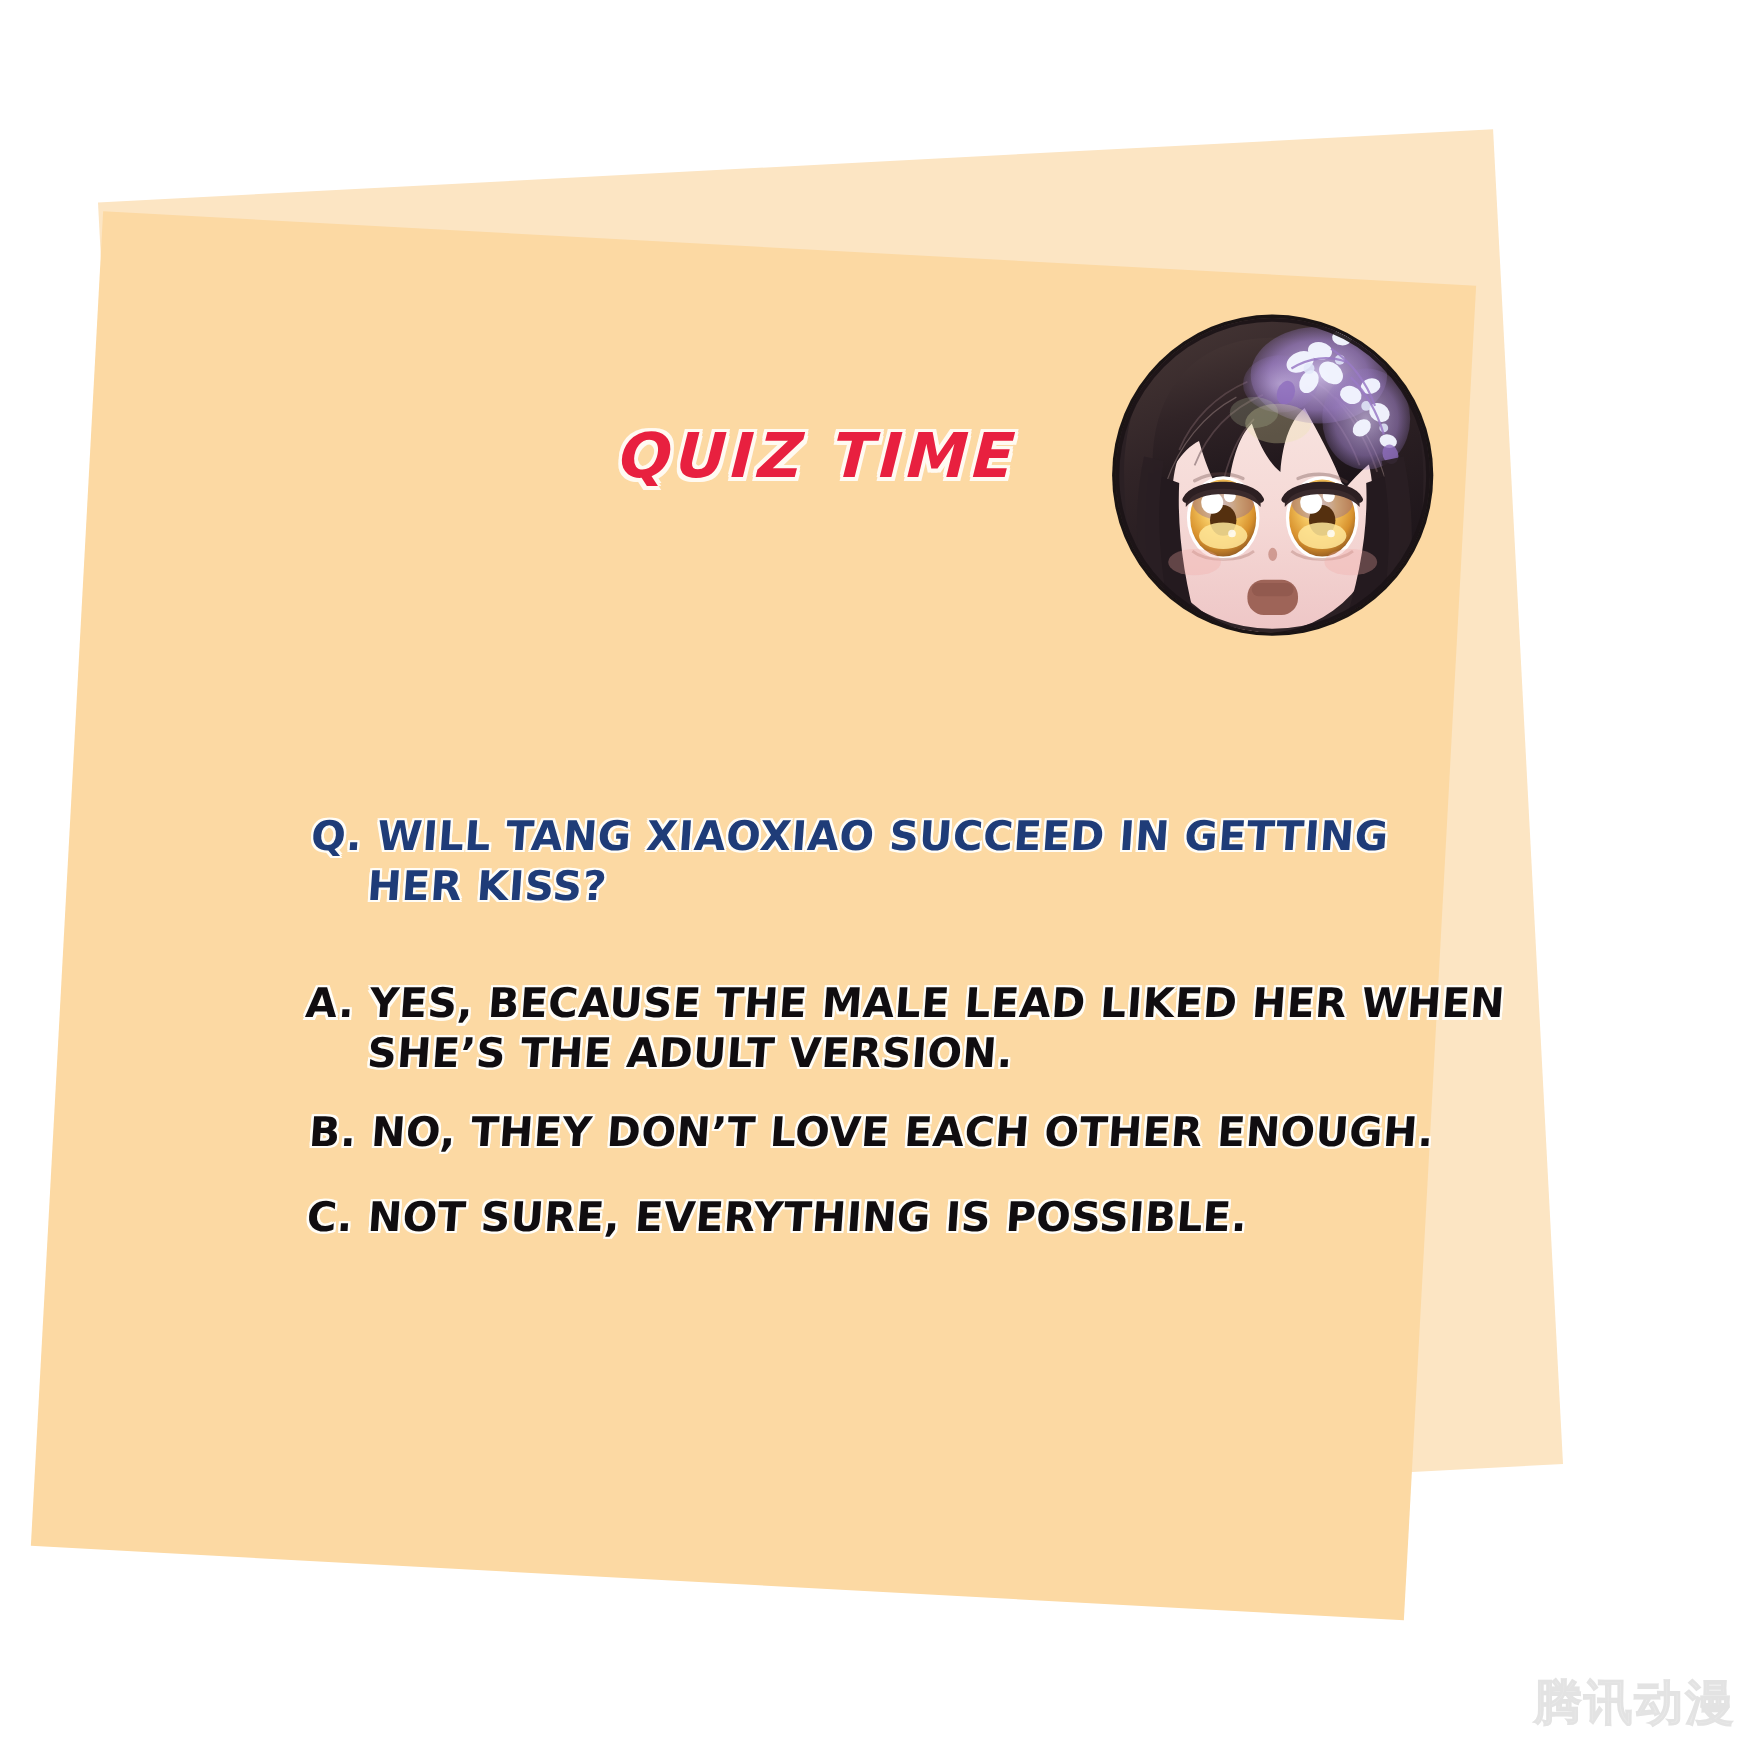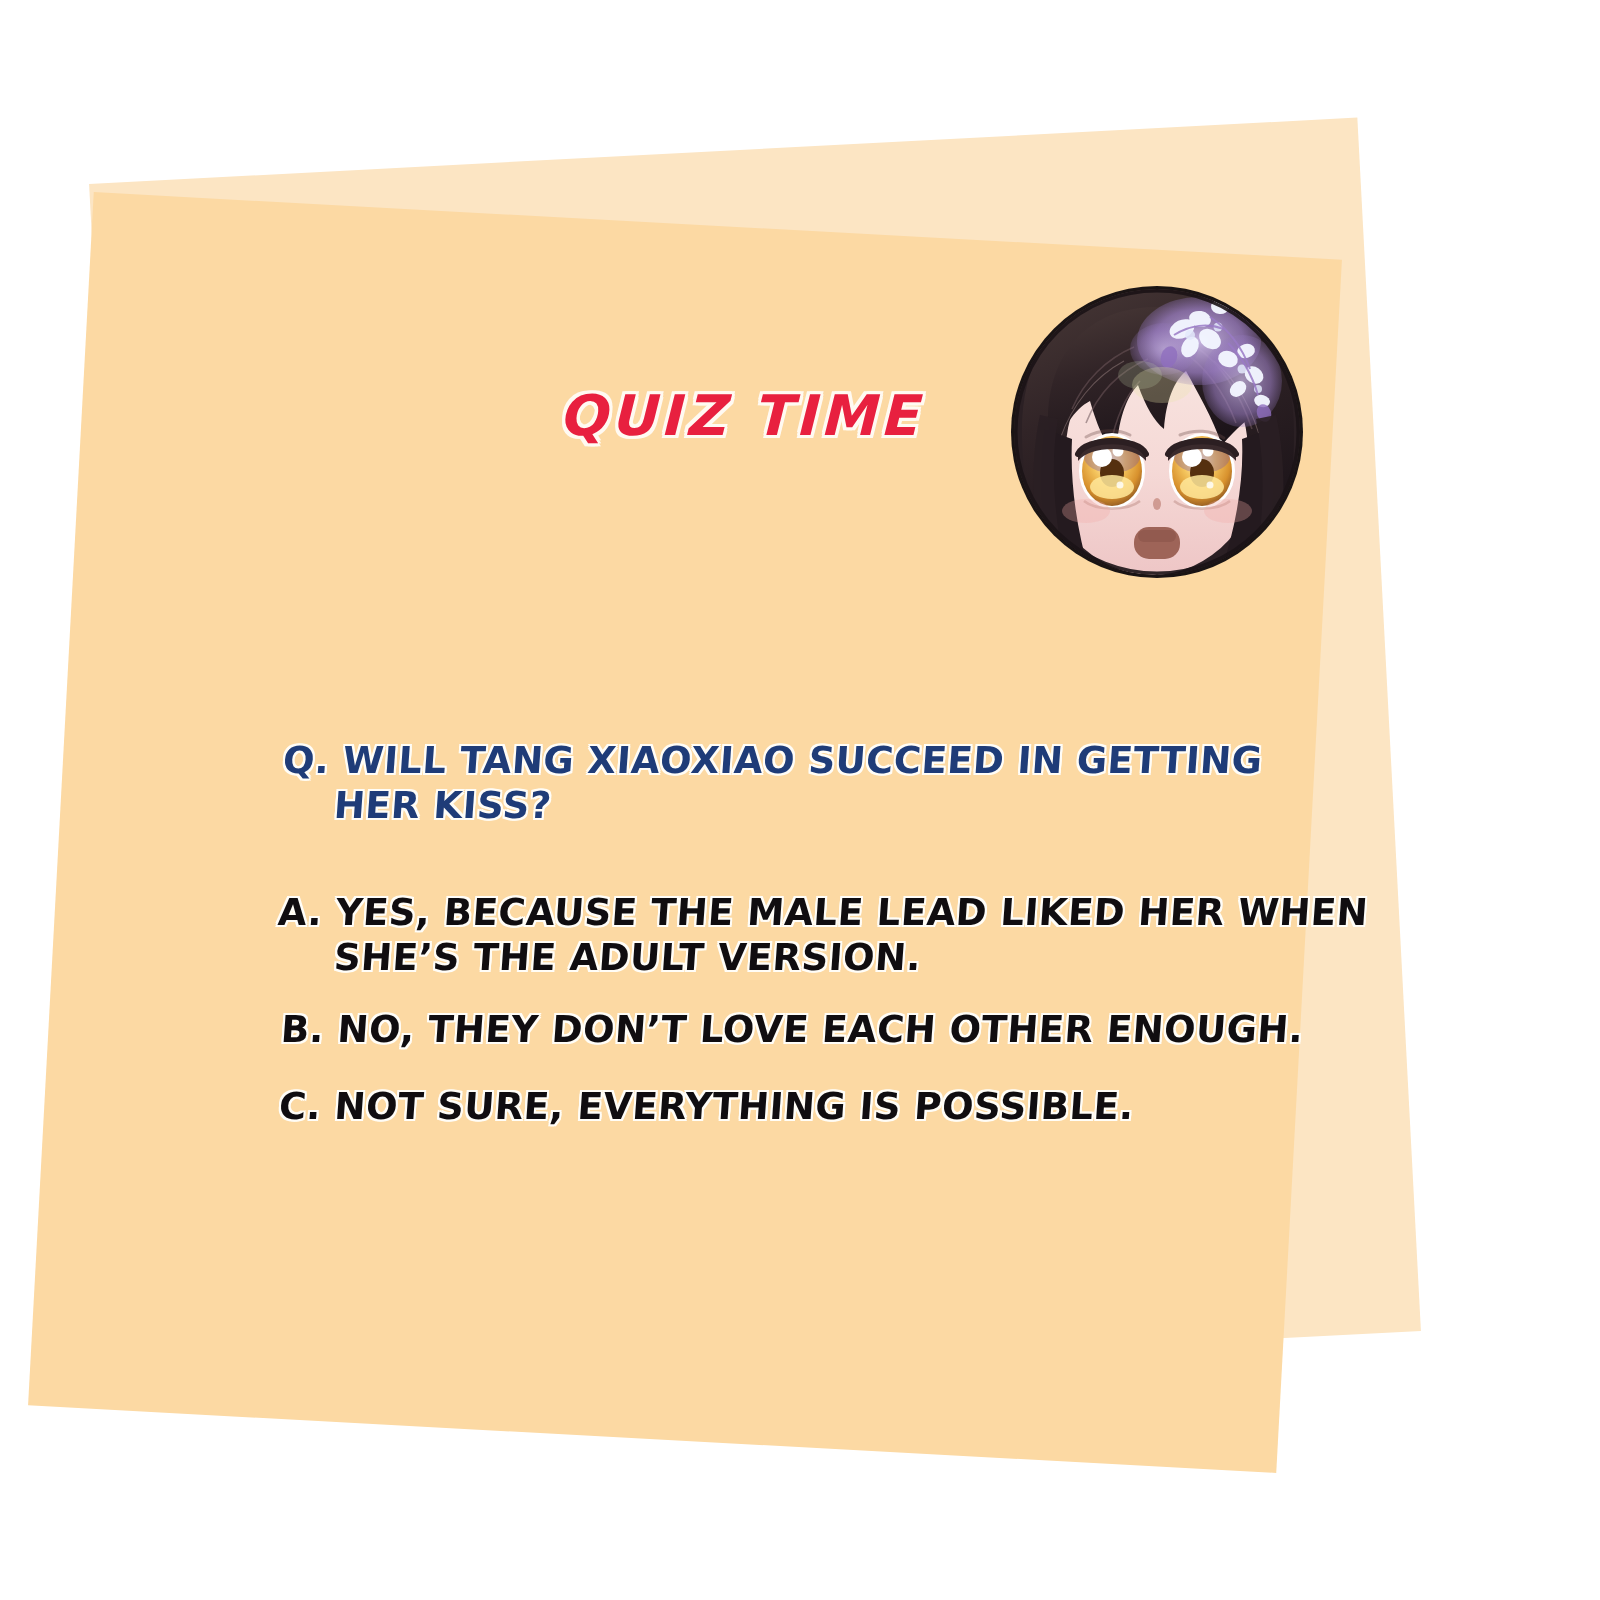--- a/index.html
+++ b/index.html
@@ -302,15 +302,16 @@
     <div class="qa-line q-color" id="question-line1">Q. WILL TANG XIAOXIAO SUCCEED IN GETTING</div>
     <div class="qa-line q-color" id="question-line2">HER KISS?</div>
 
     <div class="qa-line a-color" id="option-a-line1">A. YES, BECAUSE THE MALE LEAD LIKED HER WHEN</div>
     <div class="qa-line a-color" id="option-a-line2">SHE’S THE ADULT VERSION.</div>
 
     <div class="qa-line a-color" id="option-b">B. NO, THEY DON’T LOVE EACH OTHER ENOUGH.</div>
 
     <div class="qa-line a-color" id="option-c">C. NOT SURE, EVERYTHING IS POSSIBLE.</div>
 
+    <div id="watermark">腾讯动漫</div>
 
   </div>
 </div>
 
 </body></html>

